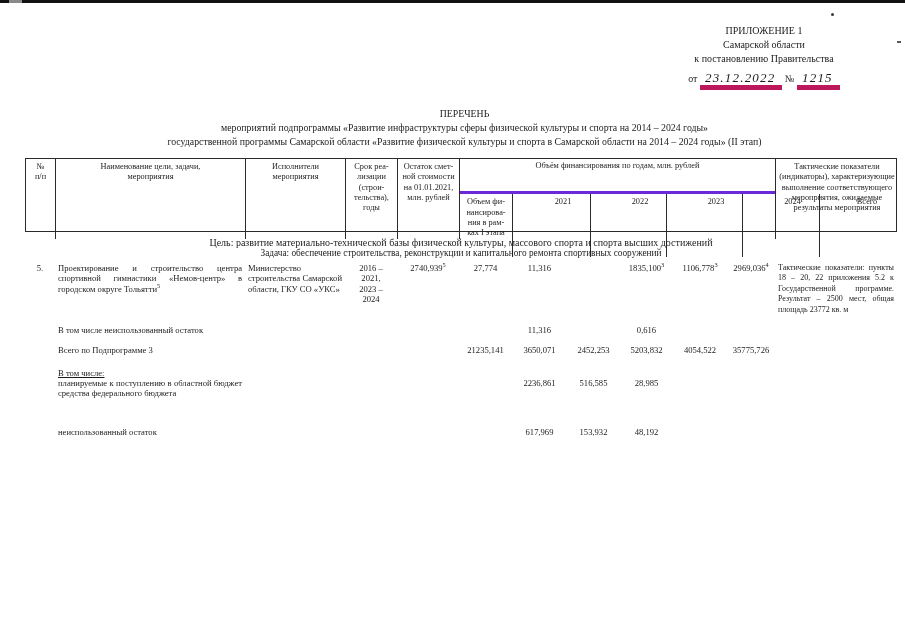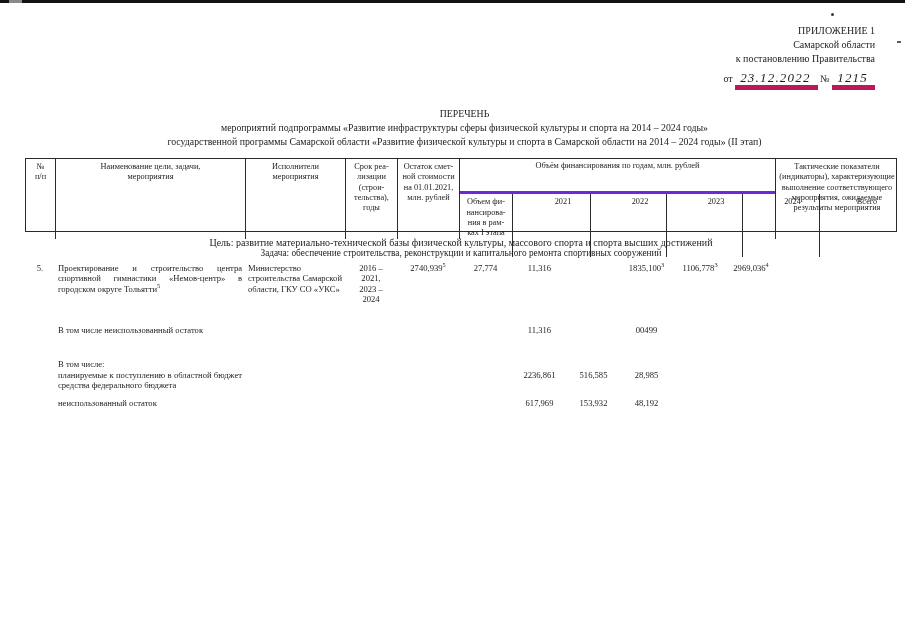--- a/index.html
+++ b/index.html
@@ -6,21 +6,21 @@
   .page {
     position:relative; width:905px; height:640px; background:#ffffff;
     font-family:"Liberation Serif","DejaVu Serif",serif; color:#1c1c1c;
     overflow:hidden; margin:0 auto;
   }
   .top-strip { position:absolute; top:0; left:0; width:905px; height:3px; background:#121212; }
   .top-strip-notch { position:absolute; top:0; left:9px; width:13px; height:3px; background:#8a8a8a; }
   .speck1 { position:absolute; left:831px; top:13px; width:3px; height:3px; background:#3a3a3a; border-radius:50%; }
   .speck2 { position:absolute; left:897px; top:41px; width:4px; height:2px; background:#5a5a5a; }
 
-  .appendix { position:absolute; top:24px; right:30px; width:256px; text-align:right; font-size:10px; line-height:1.42; }
+  .appendix { position:absolute; top:24px; right:13px; width:256px; text-align:center; font-size:10px; line-height:1.42; }
   .appendix-date { margin-top:2px; }
   .hand { font-style:italic; letter-spacing:1.2px; border-bottom:5px solid #be185d; padding:0 7px 0 5px; font-size:13px; }
 
   .title { position:absolute; top:107px; left:12px; width:100%; text-align:center; font-size:9.8px; line-height:1.45; }
 
   .tbl { position:absolute; left:25px; top:158px; width:872px; }
   .grid   { display:grid; grid-template-columns:30px 190px 100px 52px 62px 53px 55px 53px 53px 54px 48px 122px; align-items:start; }
   .grid-h { display:grid; grid-template-columns:30px 190px 100px 52px 62px 316px 122px; }
 
   .thead { border:1px solid #2a2a2a; height:74px; box-sizing:border-box; font-size:8.3px; line-height:1.25; text-align:center; }
@@ -40,23 +40,23 @@
   .c-name { text-align:justify; }
   .c-exec { text-align:justify; }
   .c-term { white-space:pre-line; text-align:center; }
   .c-val { text-align:center; }
   .c-ind { text-align:justify; font-size:8px; line-height:1.3; padding:0 2px 0 5px; }
   .c-label { grid-column:2; text-align:justify; padding:0 3px; }
 
   .row-main { margin-top:5px; height:52px; }
   .row-m1 { margin-top:10px; }
   .row-m2 { margin-top:10px; }
-  .row-m3 { margin-top:24px; }
+  .row-m3 { margin-top:12px;text-decoration:underline; }
   .row-m4 { }
-  .row-m5 { margin-top:8px; }
+  .row-m5 { margin-top:28px; }
   .g6{grid-column:6} .g7{grid-column:7} .g8{grid-column:8} .g9{grid-column:9} .g10{grid-column:10} .g11{grid-column:11}
 
   sup { font-size:6.3px; line-height:0; }
 </style>
 </head>
 <body>
 
 <div class="page">
   <div class="top-strip"></div>
   <div class="top-strip-notch"></div>
@@ -131,28 +131,38 @@
 2021,
 2023 –
 2024</div>
       <div class="c c-val"><span>2740,939</span><sup>5</sup></div>
       <div class="c c-val">27,774</div>
       <div class="c c-val">11,316</div>
       <div class="c c-val"></div>
       <div class="c c-val"><span>1835,100</span><sup>3</sup></div>
       <div class="c c-val"><span>1106,778</span><sup>3</sup></div>
       <div class="c c-val"><span>2969,036</span><sup>4</sup></div>
+      <div class="c c-ind">Тактические показатели: пункты 18 – 20, 22 приложения 5.2 к Государственной программе. Результат – 2500 мест, общая площадь 23772 кв. м</div>
     </div>
 
     <div class="grid row row-m1">
       <div class="c c-label">В том числе неиспользованный остаток</div>
       <div class="c c-val g7">11,316</div>
-      <div class="c c-val g9">00499</div>
+      <div class="c c-val g9">0,616</div>
     </div>
 
+    <div class="grid row row-m2">
+      <div class="c c-label">Всего по Подпрограмме 3</div>
+      <div class="c c-val g6">21235,141</div>
+      <div class="c c-val g7">3650,071</div>
+      <div class="c c-val g8">2452,253</div>
+      <div class="c c-val g9">5203,832</div>
+      <div class="c c-val g10">4054,522</div>
+      <div class="c c-val g11">35775,726</div>
+    </div>
 
     <div class="grid row row-m3">
       <div class="c c-label">В том числе:</div>
     </div>
 
     <div class="grid row row-m4">
       <div class="c c-label">планируемые к поступлению в областной бюджет средства федерального бюджета</div>
       <div class="c c-val g7">2236,861</div>
       <div class="c c-val g8">516,585</div>
       <div class="c c-val g9">28,985</div>

